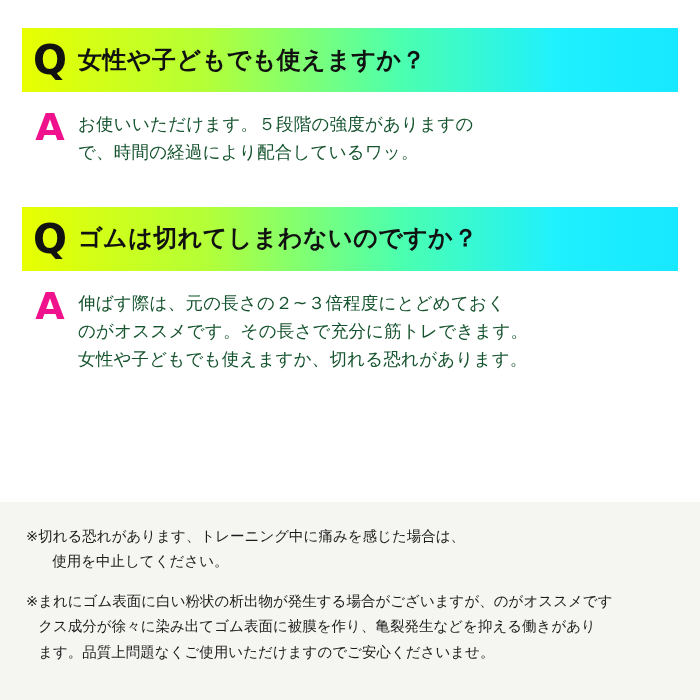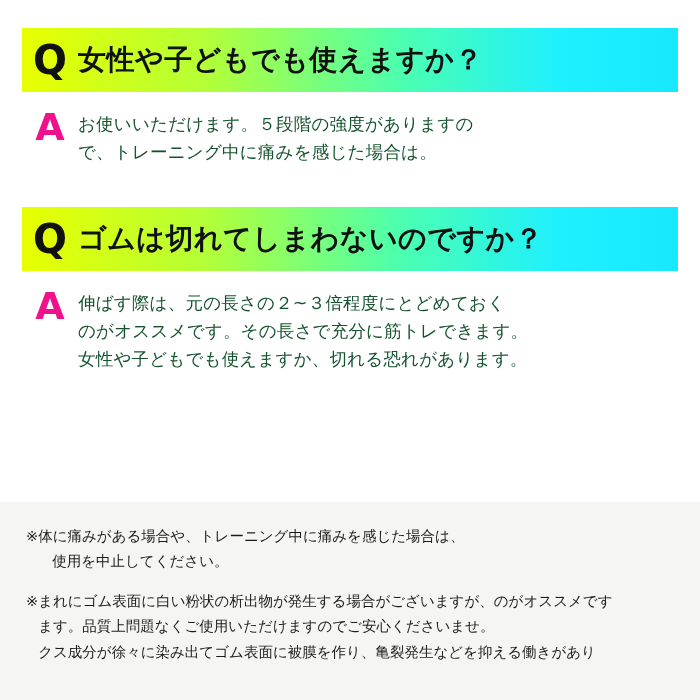--- a/index.html
+++ b/index.html
@@ -38,21 +38,21 @@
     width: 56px;
     text-align: center;
     font-size: 40px;
     font-weight: bold;
     color: #111111;
     line-height: 1;
     font-family: "DejaVu Sans", "Liberation Sans", sans-serif;
   }
   .q-text {
     flex: 1 1 auto;
-    font-size: 28px;
+    font-size: 24px;
     font-weight: bold;
     color: #111111;
     letter-spacing: 0.5px;
     line-height: 1.2;
   }
 
   .a-row {
     display: flex;
     align-items: flex-start;
     margin: 14px 22px 0 22px;
@@ -119,21 +119,21 @@
 
   <div class="faq" id="faq-1">
     <div class="q-row">
       <div class="q-letter">Q</div>
       <div class="q-text">女性や子どもでも使えますか？</div>
     </div>
     <div class="a-row">
       <div class="a-letter">A</div>
       <div class="a-text">
         <div>お使いいただけます。５段階の強度がありますの</div>
-        <div>で、トレーニング中に痛みを感じた場合は。</div>
+        <div>で、時間の経過により配合しているワッ。</div>
       </div>
     </div>
   </div>
 
   <div class="faq" id="faq-2">
     <div class="q-row">
       <div class="q-letter">Q</div>
       <div class="q-text">ゴムは切れてしまわないのですか？</div>
     </div>
     <div class="a-row">
@@ -144,29 +144,29 @@
         <div>女性や子どもでも使えますか、切れる恐れがあります。</div>
       </div>
     </div>
   </div>
 
   <div class="notes">
 
     <div class="note">
       <div class="note-mark">※</div>
       <div class="note-body">
-        <div>体に痛みがある場合や、トレーニング中に痛みを感じた場合は、</div>
+        <div>切れる恐れがあります、トレーニング中に痛みを感じた場合は、</div>
         <div class="note-indent">使用を中止してください。</div>
       </div>
     </div>
 
     <div class="note">
       <div class="note-mark">※</div>
       <div class="note-body">
         <div>まれにゴム表面に白い粉状の析出物が発生する場合がございますが、のがオススメです</div>
+        <div>クス成分が徐々に染み出てゴム表面に被膜を作り、亀裂発生などを抑える働きがあり</div>
         <div>ます。品質上問題なくご使用いただけますのでご安心くださいませ。</div>
-        <div>クス成分が徐々に染み出てゴム表面に被膜を作り、亀裂発生などを抑える働きがあり</div>
       </div>
     </div>
 
   </div>
 
 </div>
 
 </body></html>

